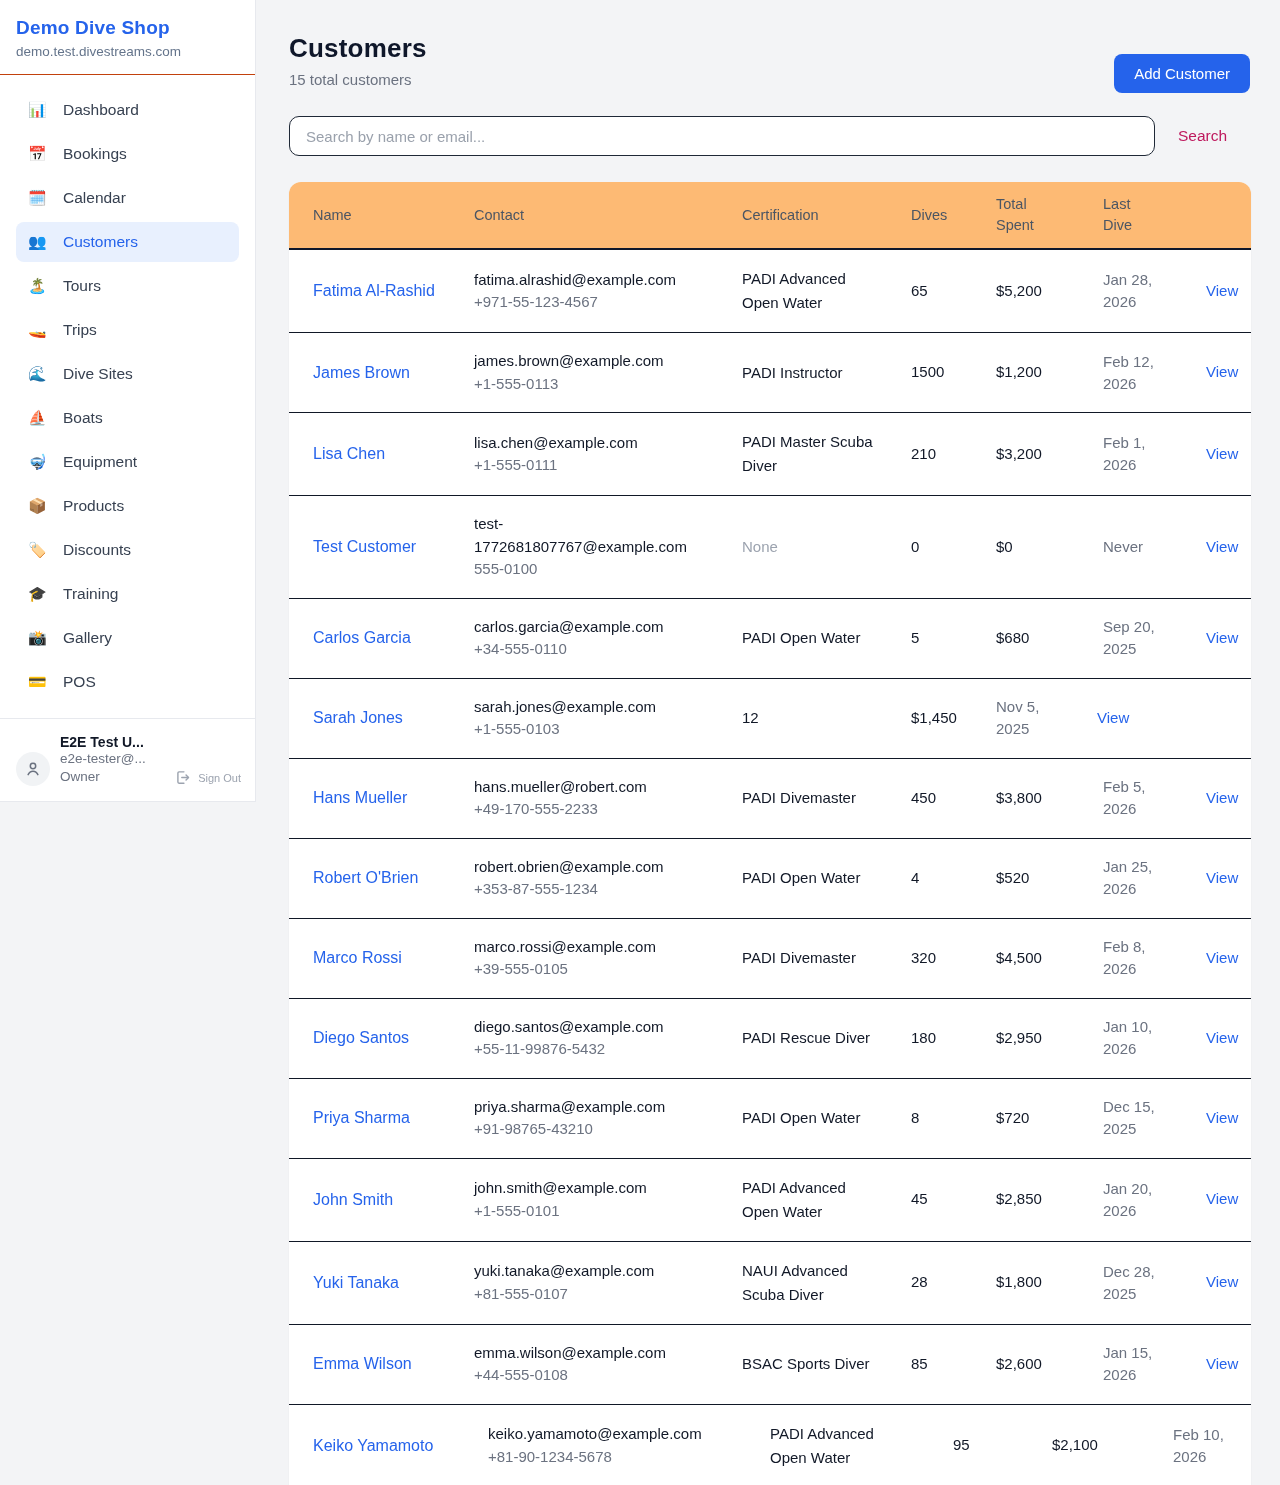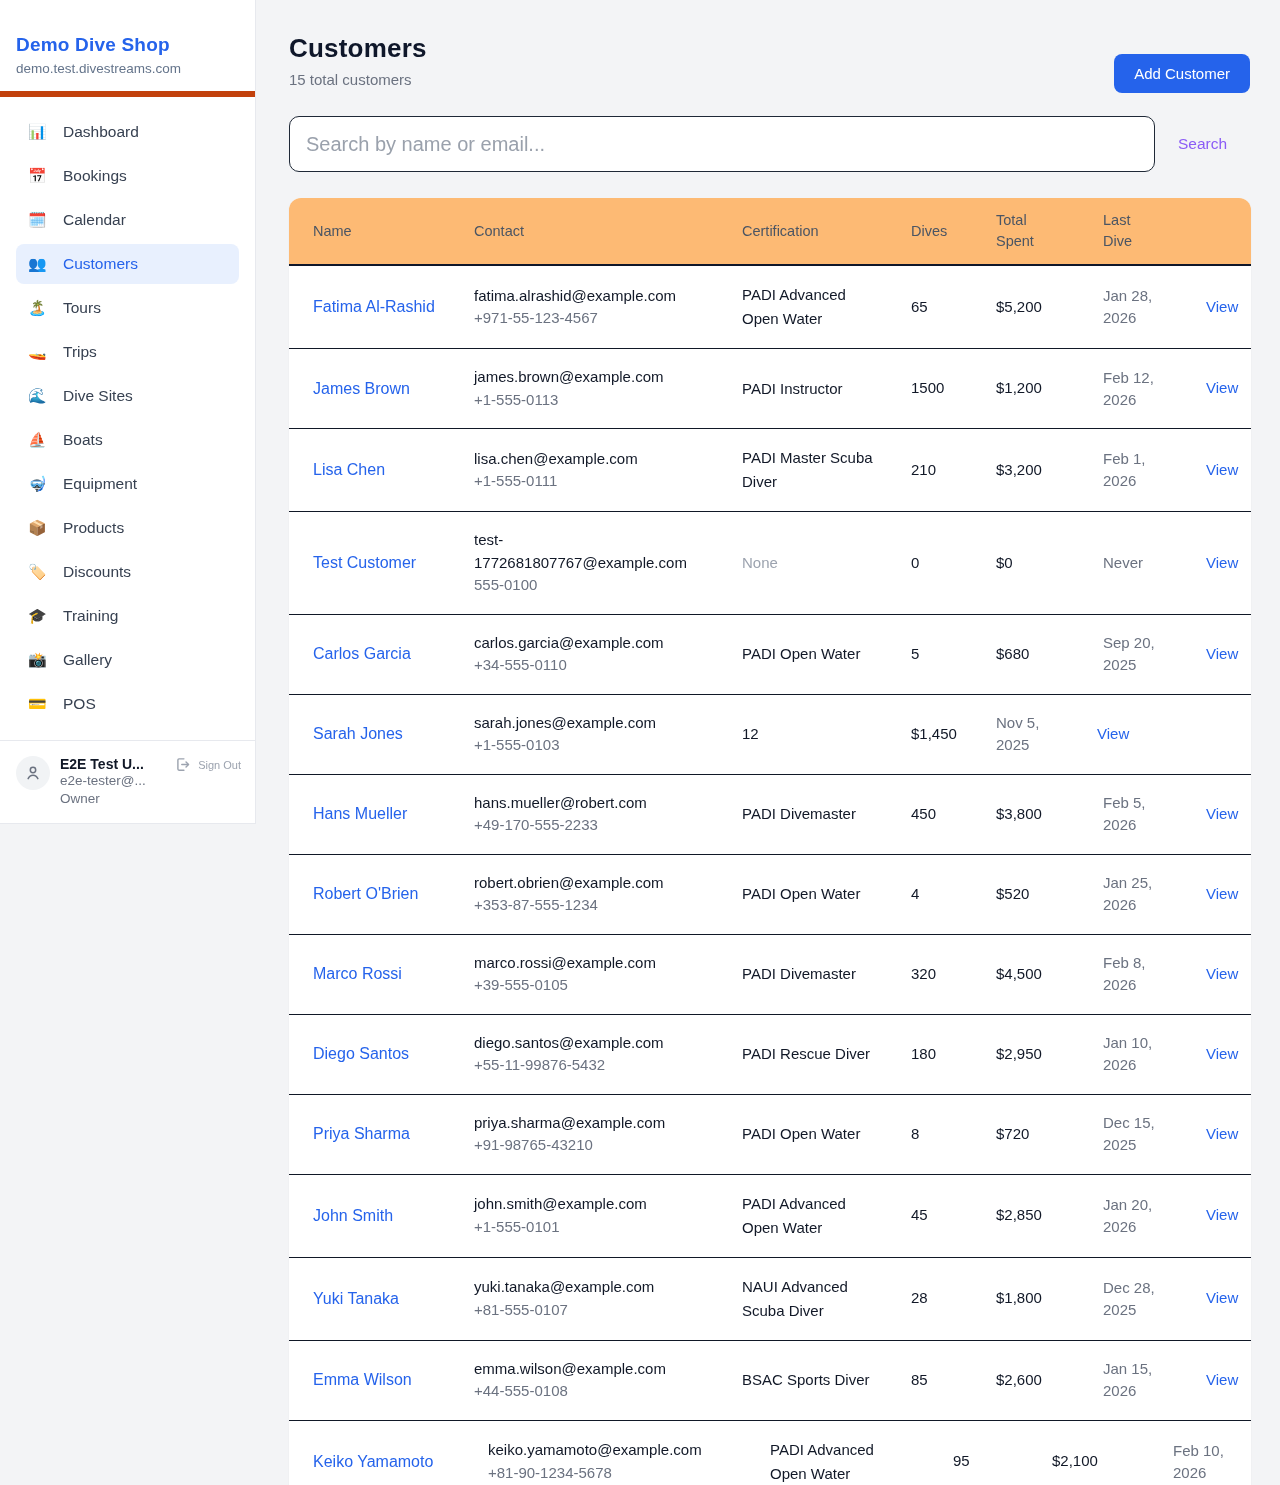--- a/index.html
+++ b/index.html
@@ -11,36 +11,36 @@
     overflow:hidden;
     position:relative;
   }
   
   .sidebar {
     position:absolute; top:0; left:0; width:256px;
     background:#ffffff;
     border-right:1px solid #e7e9ee;
     border-bottom:1px solid #e7e9ee;
   }
-  .brand { padding:17px 16px 15px 16px; border-bottom:6px solid #c2410c;margin-top:17px; }
+  .brand { padding:17px 16px 15px 16px; border-bottom:1px solid #c2410c; }
   .brand-name { font-size:19px; font-weight:bold; color:#2563eb; letter-spacing:.2px; }
   .brand-domain { margin-top:5px; font-size:13.5px; color:#64748b; }
   .nav { padding:15px 16px 12px 16px; }
   .nav-item {
     display:flex; align-items:center; gap:15px;
     height:40px; padding:0 12px; margin-bottom:4px;
     border-radius:8px; cursor:pointer;
     font-size:15.5px; color:#374151;
   }
   .nav-item .nav-icon { width:20px; font-size:15px; text-align:center; flex:none; }
   .nav-item.active { background:#e8f0fe; color:#2563eb; }
   .user-section {
     border-top:1px solid #e7e9ee;
     padding:15px 14px 15px 16px;
-    display:flex; align-items:flex-start; gap:10px;
+    display:flex; align-items:flex-end; gap:10px;
   }
   .avatar {
     width:34px; height:34px; border-radius:50%;
     background:#f1f3f5; flex:none;
     display:flex; align-items:center; justify-content:center;
   }
   .user-meta { min-width:0; }
   .user-name { font-size:14px; font-weight:bold; color:#111827; white-space:nowrap; }
   .user-email, .user-role { font-size:13.5px; color:#6b7280; line-height:1.35; white-space:nowrap; }
   .signout {
@@ -53,29 +53,29 @@
   .page-head { display:flex; justify-content:space-between; align-items:flex-start; }
   .page-title { font-size:26px; font-weight:bold; color:#0f172a; letter-spacing:.2px; }
   .page-subtitle { margin-top:7px; font-size:15px; color:#6b7280; }
   .btn-primary {
     background:#2563eb; color:#ffffff; border:none; border-radius:8px;
     font-size:15px; font-weight:500; padding:11px 20px; cursor:pointer;
     font-family:inherit; margin-top:21px;
   }
   .search-row { margin-top:23px; display:flex; align-items:center; }
   .search-input {
-    width:866px; height:56px; background:#ffffff;
+    width:866px; height:40px; background:#ffffff;
     border:1.5px solid #1f2937; border-radius:10px;
-    padding:0 16px; font-size:20px; color:#000000; font-family:inherit;
+    padding:0 16px; font-size:15px; color:#000000; font-family:inherit;
     outline:none;
   }
   .search-input::placeholder { color:#9aa1ac; }
   .search-btn {
     flex:1; background:none; border:none; cursor:pointer;
-    font-size:15.5px; color:#8b5cf6; font-family:inherit; padding:8px 0;
+    font-size:15.5px; color:#be185d; font-family:inherit; padding:8px 0;
   }
   
   .card {
     margin-top:26px; width:962px; background:#ffffff;
     border-radius:12px; overflow:hidden;
     box-shadow:0 1px 2px rgba(16,24,40,.06);
     padding-bottom:22px;
   }
   .tgrid { display:grid; grid-template-columns:169px 268px 169px 85px 107px 109px 1fr; }
   .thead { background:#fdba74; border-bottom:2px solid #0f172a; }

